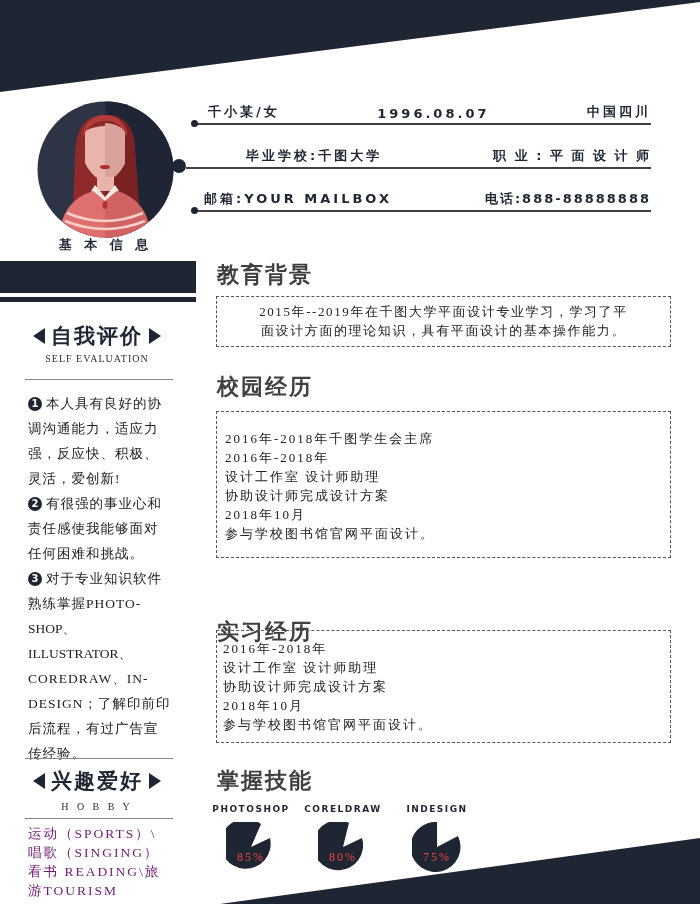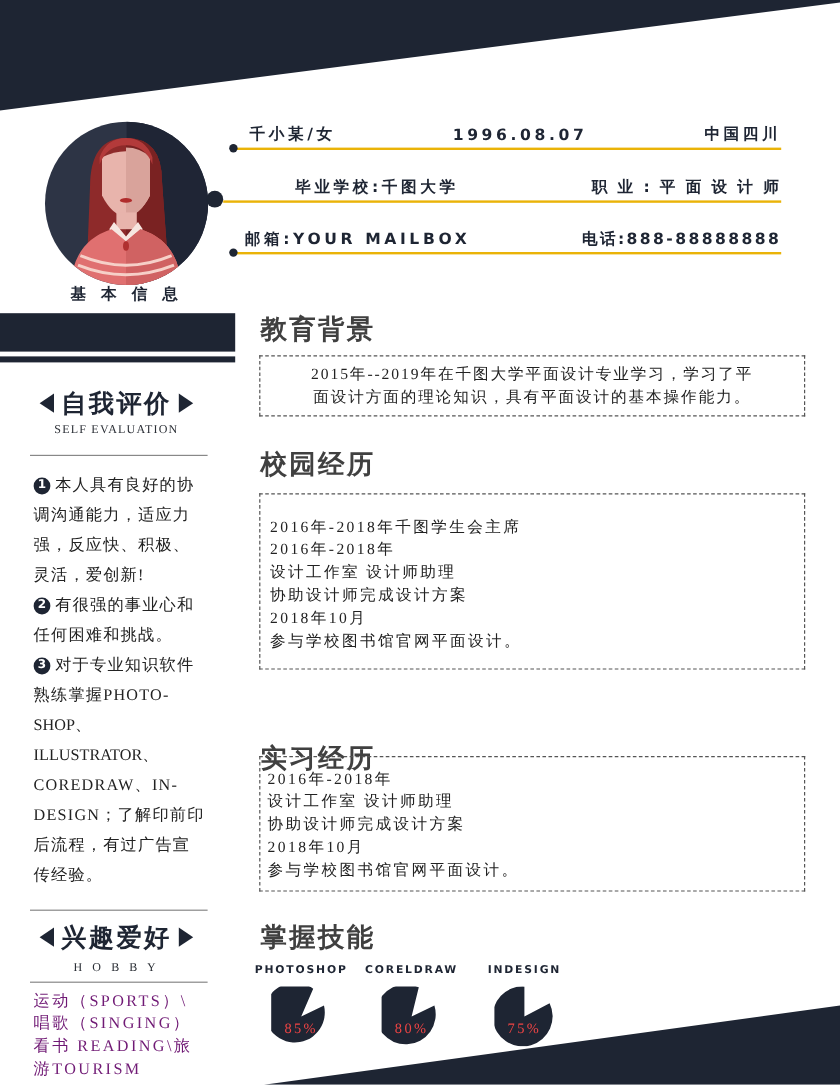--- a/index.html
+++ b/index.html
@@ -1,20 +1,20 @@
 <!DOCTYPE html>
 <html><head>
 <meta charset="utf-8">
 <style>
   html,body{margin:0;padding:0;}
   body{width:700px;height:904px;position:relative;overflow:hidden;background:#ffffff;font-family:"DejaVu Sans",sans-serif;color:#1e2533;}
   .abs{position:absolute;}
   .banner-top{left:0;top:0;width:700px;height:904px;pointer-events:none;}
   
-  .info-row{position:absolute;left:196px;width:455px;height:22px;border-bottom:2px solid #eab308;display:flex;justify-content:space-between;align-items:flex-end;font-weight:bold;font-size:13px;letter-spacing:3px;padding-bottom:2px;box-sizing:border-box;}
+  .info-row{position:absolute;left:196px;width:455px;height:22px;border-bottom:2px solid #404040;display:flex;justify-content:space-between;align-items:flex-end;font-weight:bold;font-size:13px;letter-spacing:3px;padding-bottom:2px;box-sizing:border-box;}
   .dot{position:absolute;border-radius:50%;background:#1e2533;}
   .info-row span{white-space:nowrap;}
   
   .bar-thick{left:0;top:261px;width:196px;height:32px;background:#1e2533;}
   .bar-thin{left:0;top:297px;width:196px;height:5px;background:#1e2533;}
   .side-title{left:22px;width:150px;text-align:center;font-weight:bold;font-size:21px;letter-spacing:2px;display:flex;align-items:center;justify-content:center;gap:6px;}
   .tri-l{width:0;height:0;border-top:8px solid transparent;border-bottom:8px solid transparent;border-right:12px solid #1e2533;}
   .tri-r{width:0;height:0;border-top:8px solid transparent;border-bottom:8px solid transparent;border-left:12px solid #1e2533;}
   .side-sub{left:22px;width:150px;text-align:center;font-family:"Liberation Serif",serif;font-size:10px;letter-spacing:1px;color:#2b2f36;}
   .hr{height:1px;background:#888;}
@@ -98,20 +98,21 @@
 
 <div class="abs eval" style="top:391px;">
   <div>
     <div><span class="num">1</span><span>本人具有良好的协</span></div>
     <div>调沟通能力，适应力</div>
     <div>强，反应快、积极、</div>
     <div>灵活，爱创新!</div>
   </div>
   <div>
     <div><span class="num">2</span><span>有很强的事业心和</span></div>
+    <div>责任感使我能够面对</div>
     <div>任何困难和挑战。</div>
   </div>
   <div>
     <div><span class="num">3</span><span>对于专业知识软件</span></div>
     <div>熟练掌握PHOTO-</div>
     <div style="letter-spacing:0;">SHOP、ILLUSTRATOR、</div>
     <div>COREDRAW、IN-</div>
     <div>DESIGN；了解印前印</div>
     <div>后流程，有过广告宣</div>
     <div>传经验。</div>

